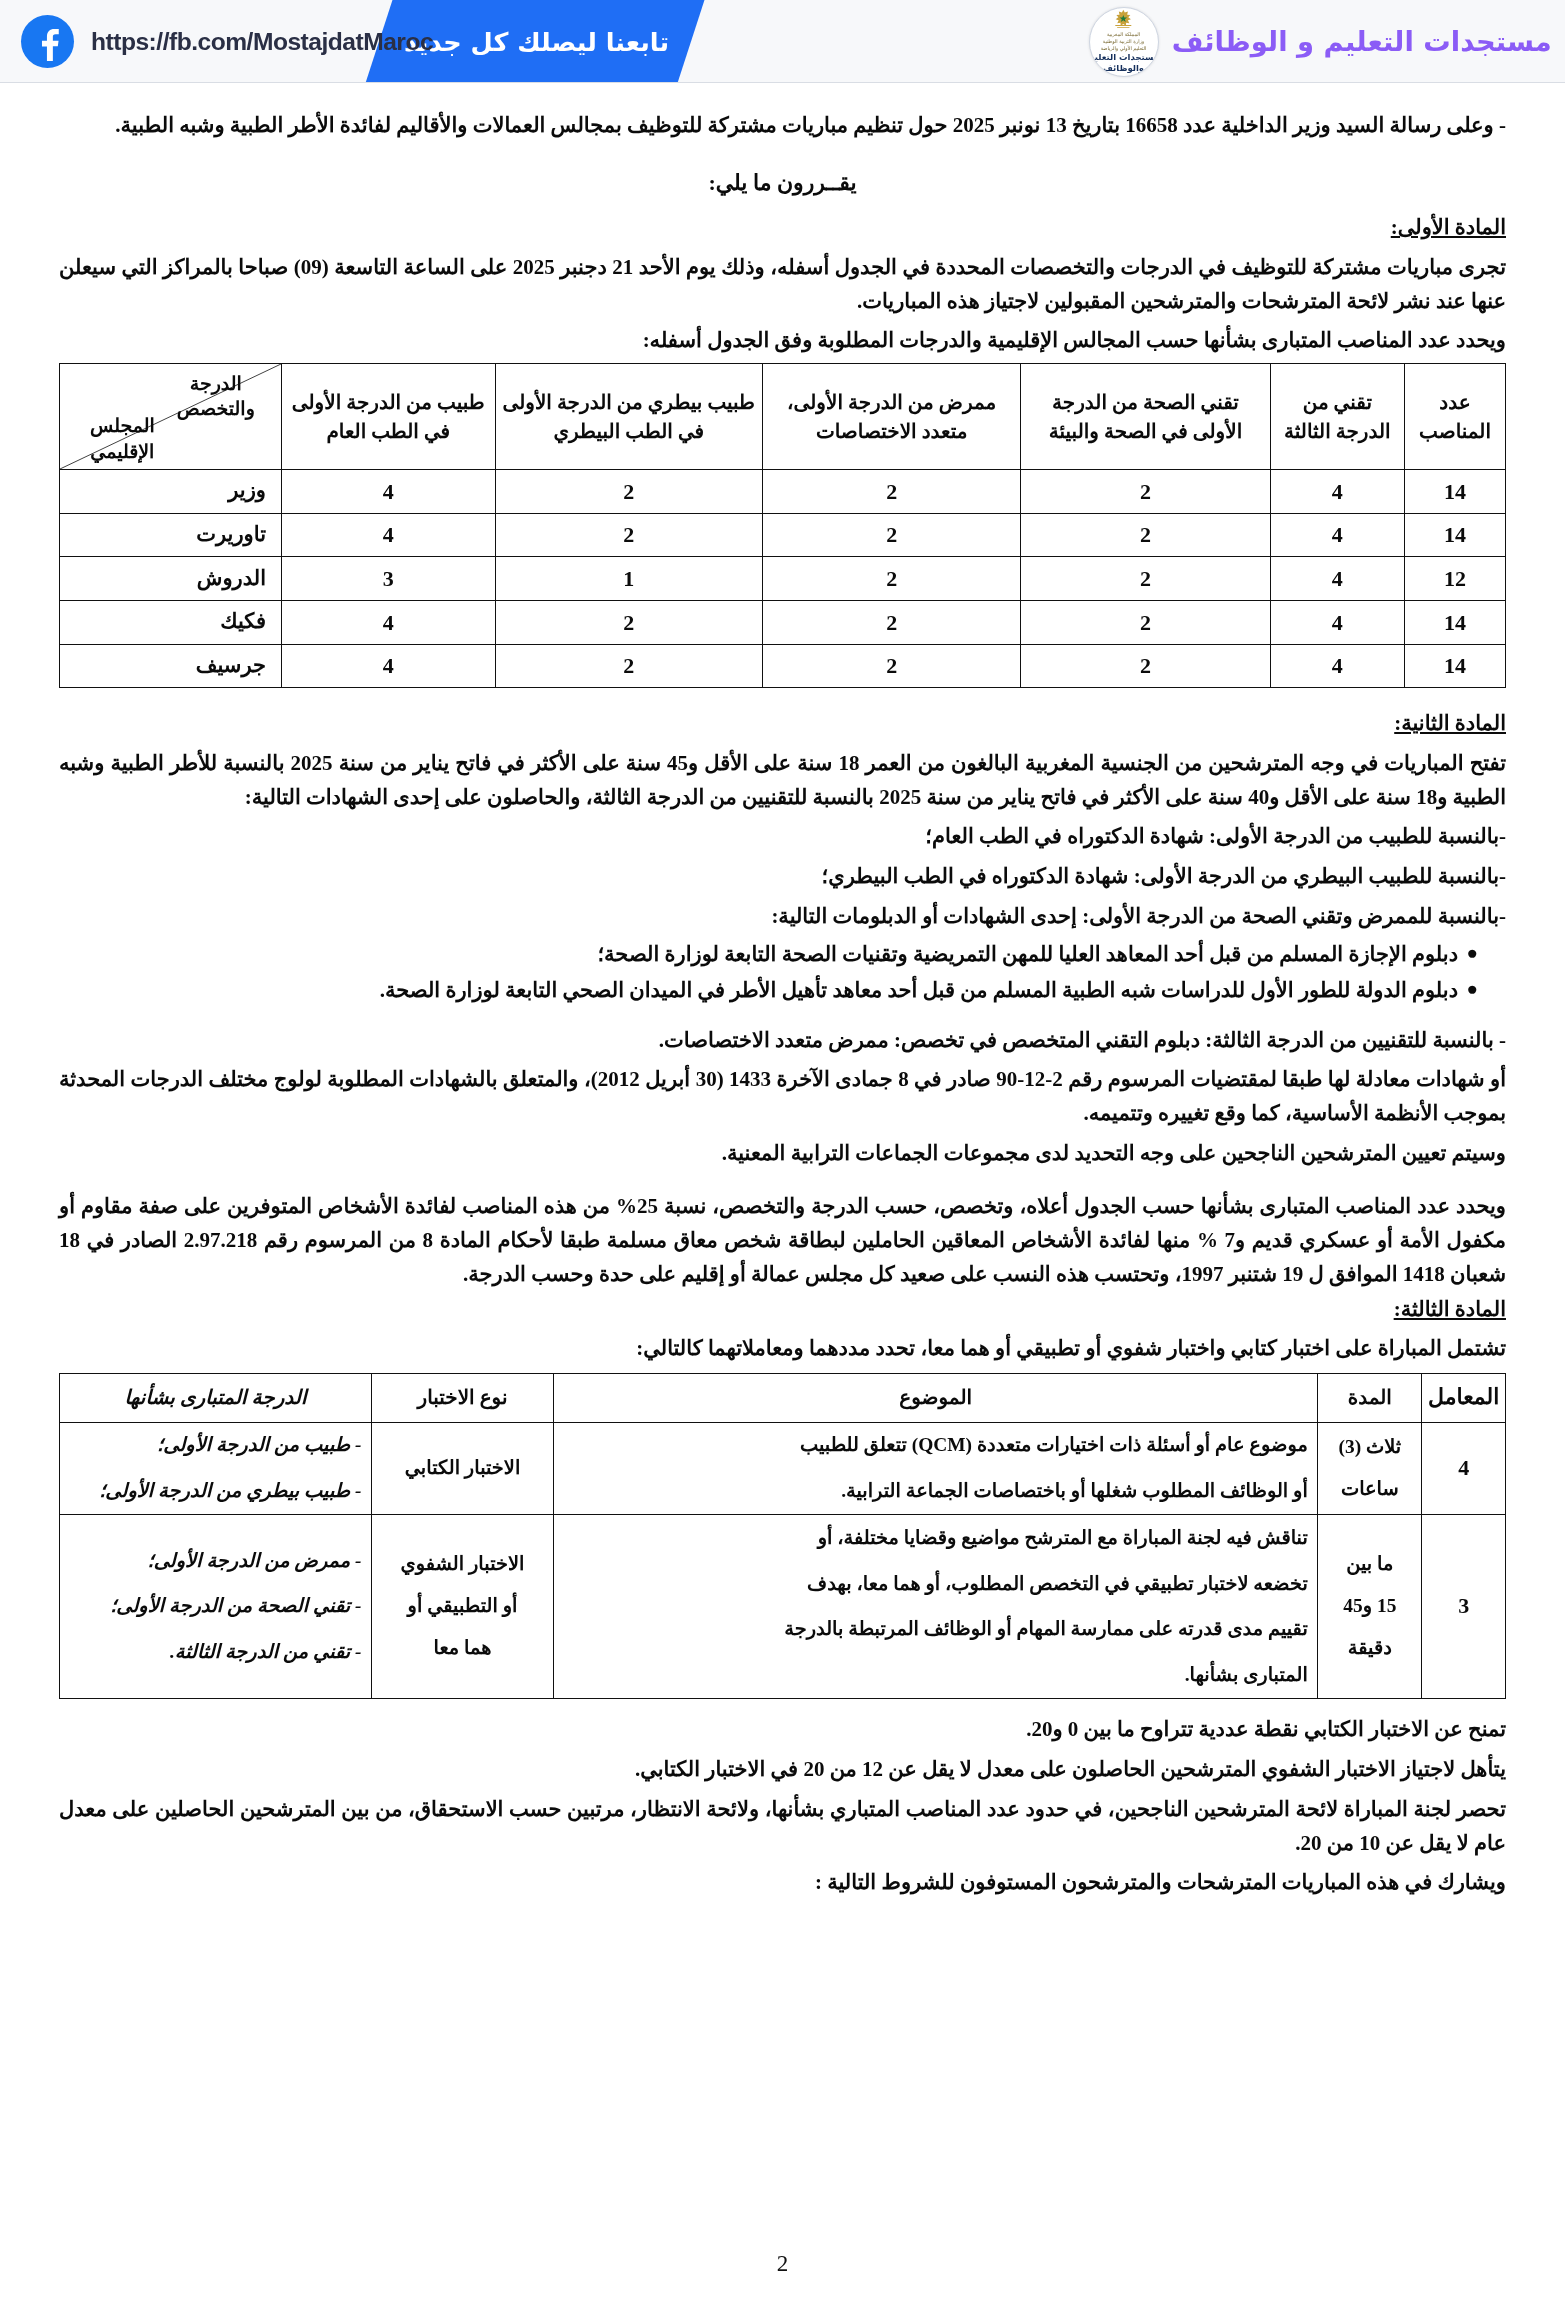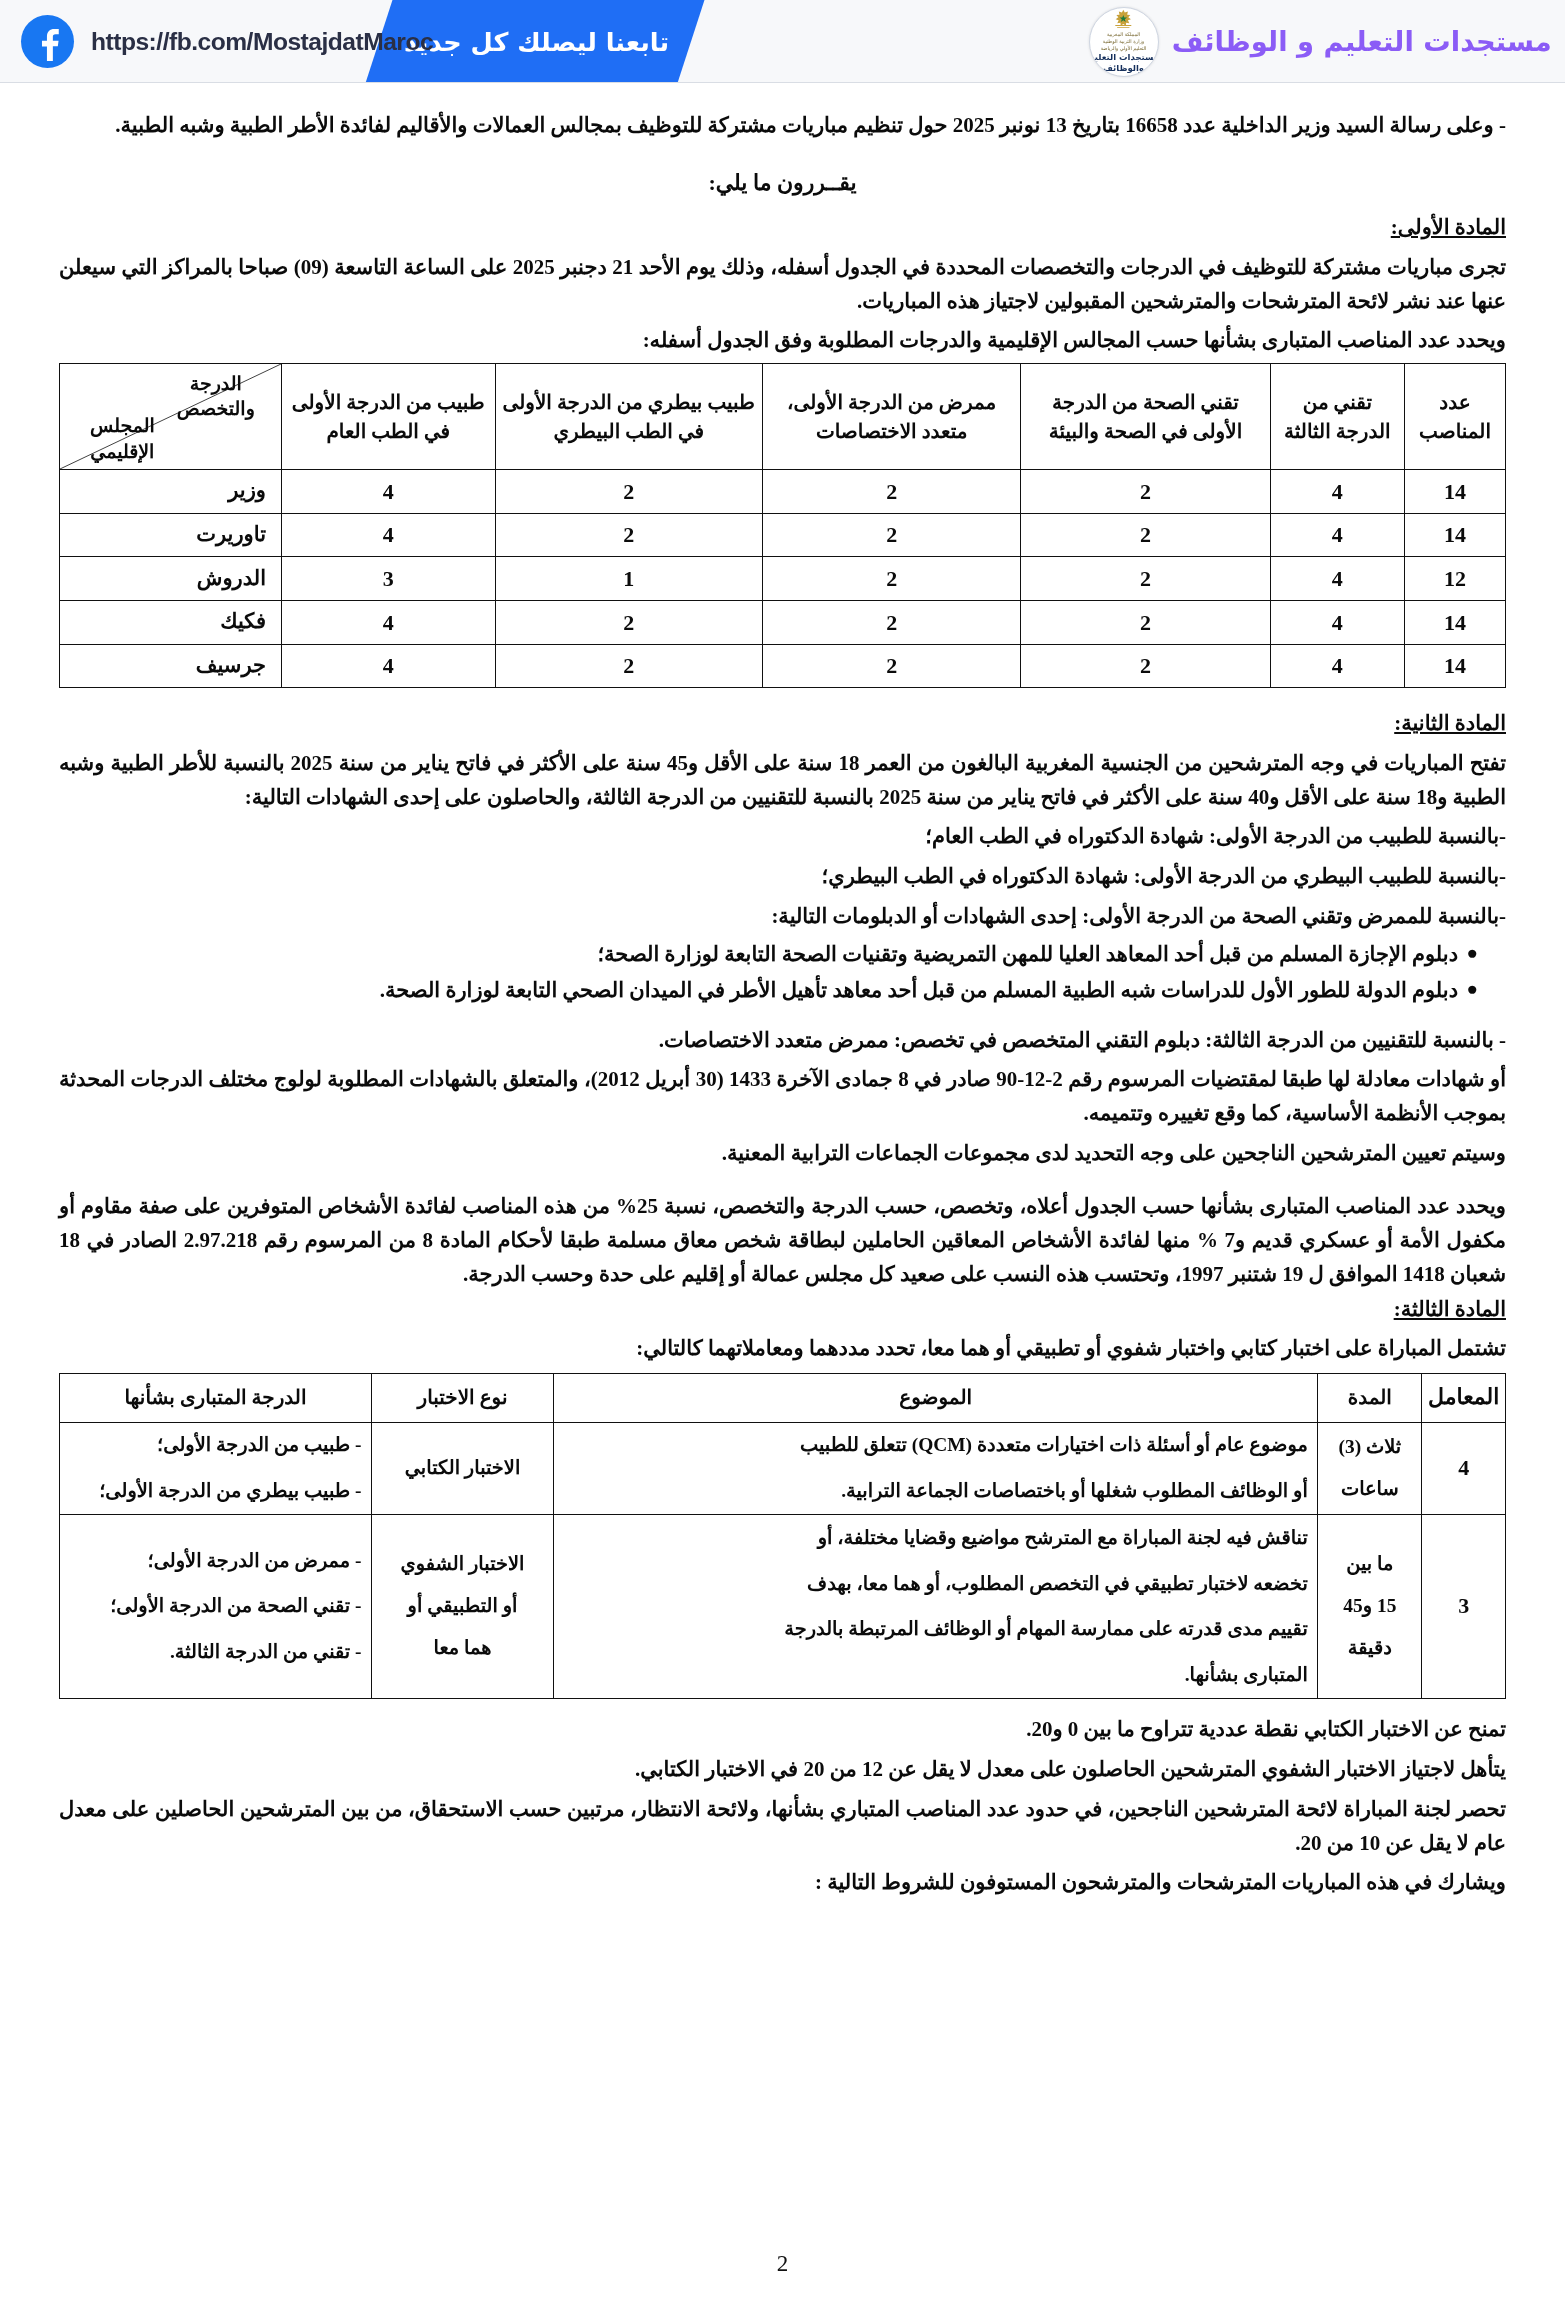--- a/index.html
+++ b/index.html
@@ -187,21 +187,21 @@
     vertical-align:middle;
     font-size:19.4px;
     line-height:1.58;
     padding:7.6px 9.5px;
   }
   .t2 .hdr { text-align:center; font-size:20px; height:49px; padding:5.7px; }
   .t2 .c-coef { width:74px; text-align:center; font-size:22px; }
   .t2 .c-dur  { width:104px; text-align:center; }
   .t2 .c-sub  { text-align:right; }
   .t2 .c-type { width:182px; text-align:center; }
-  .t2 .c-deg  { width:312px; text-align:right; }
+  .t2 .c-deg  { width:312px; text-align:right;font-style:italic; }
   .t2 .deg-line { margin:0 0 15px 0; }
   .t2 .deg-line:last-child { margin-bottom:0; }
   .t2 .sub-line { margin:0 0 15px 0; }
   .t2 .sub-line:last-child { margin-bottom:0; }
   .t2 .dur-line { margin:0 0 11.4px 0; }
   .t2 .dur-line:last-child { margin-bottom:0; }
 
   .page-number {
     position:absolute;
     left:0; right:0;

